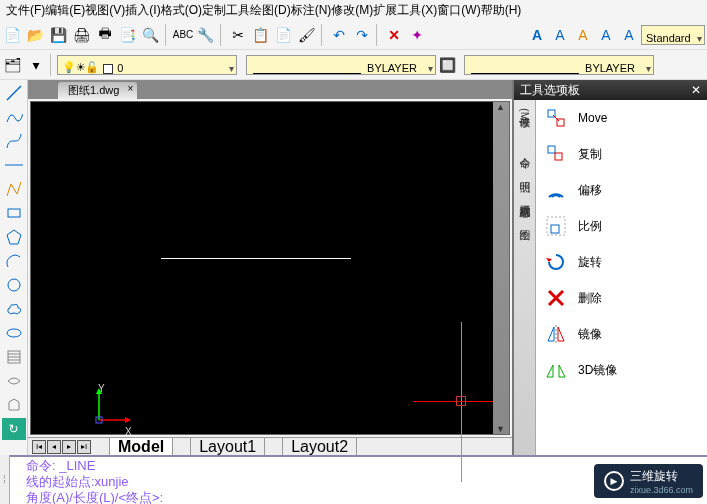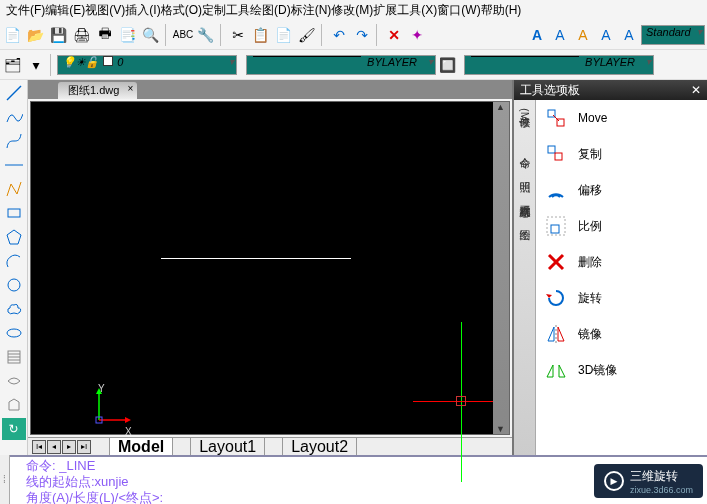--- a/index.html
+++ b/index.html
@@ -6,21 +6,21 @@
 body { width: 707px; height: 504px; overflow: hidden; background: #f0f0f0; display: flex; flex-direction: column; font-size: 12px; }
 
 
 .menubar { display: flex; padding: 2px 6px; background: #f4f4f4; height: 20px; align-items: flex-start; }
 .menubar span { cursor: default; }
 
 
 .toolbar-row { display: flex; align-items: center; padding: 2px; background: #f4f4f4; border-bottom: 1px solid #ddd; height: 30px; gap: 1px; }
 .tool-ico { width: 22px; height: 22px; display: flex; align-items: center; justify-content: center; font-size: 14px; cursor: pointer; border: 1px solid transparent; }
 .sep { width: 4px; height: 22px; border-left: 1px solid #bbb; margin: 0 2px; }
-.combo { height: 20px; border: 1px solid #999; background: #0f766e; display: flex; align-items: flex-start; padding: 0 4px; font-size: 11px; position: relative; font-style: italic; }
+.combo { height: 20px; border: 1px solid #999; background: #fef9c3; display: flex; align-items: flex-end; padding: 0 4px; font-size: 11px; position: relative; }
 .combo::after { content: "▾"; position: absolute; right: 2px; font-size: 10px; color: #555; }
 .line-sample { flex: 1; border-top: 1px solid #000; margin: 0 6px 0 2px; }
 
 
 .main { flex: 1; display: flex; min-height: 0; }
 .left-tools { width: 28px; background: #f4f4f4; border-right: 1px solid #ccc; display: flex; flex-direction: column; padding-top: 2px; gap: 2px; align-items: center; }
 .left-tools .lt { width: 24px; height: 22px; display: flex; align-items: center; justify-content: center; cursor: pointer; }
 
 .canvas-area { flex: 1; display: flex; flex-direction: column; min-width: 0; background: #f4f4f4; }
 .doc-tabs { height: 19px; background: #888; display: flex; align-items: flex-end; padding-left: 30px; }
@@ -300,34 +300,34 @@
               <svg width="22" height="22">
                 <rect x="2" y="2" width="18" height="18" stroke="#aaa" fill="none" stroke-dasharray="2"></rect>
                 <rect x="6" y="10" width="8" height="8" stroke="#06c" fill="none"></rect>
               </svg>
             </div>
           <span>比例</span>
         </div>
         <div class="rp-item">
           <div class="rp-ico">
               <svg width="22" height="22">
+                <path d="M11 4 A7 7 0 1 1 4 11" stroke="#06c" fill="none" stroke-width="2"></path>
+                <polygon points="4,11 1,7 7,8" fill="#d00"></polygon>
+              </svg>
+            </div>
+          <span>旋转</span>
+        </div>
+        <div class="rp-item">
+          <div class="rp-ico">
+              <svg width="22" height="22">
                 <line x1="4" y1="4" x2="18" y2="18" stroke="#d00" stroke-width="3"></line>
                 <line x1="18" y1="4" x2="4" y2="18" stroke="#d00" stroke-width="3"></line>
               </svg>
             </div>
           <span>删除</span>
-        </div>
-        <div class="rp-item">
-          <div class="rp-ico">
-              <svg width="22" height="22">
-                <path d="M11 4 A7 7 0 1 1 4 11" stroke="#06c" fill="none" stroke-width="2"></path>
-                <polygon points="4,11 1,7 7,8" fill="#d00"></polygon>
-              </svg>
-            </div>
-          <span>旋转</span>
         </div>
         <div class="rp-item">
           <div class="rp-ico">
               <svg width="22" height="22">
                 <polygon points="3,18 9,4 9,18" stroke="#06c" fill="none"></polygon>
                 <polygon points="19,18 13,4 13,18" stroke="#d00" fill="none"></polygon>
                 <line x1="11" y1="2" x2="11" y2="20" stroke="#888" stroke-dasharray="2"></line>
               </svg>
             </div>
           <span>镜像</span>

